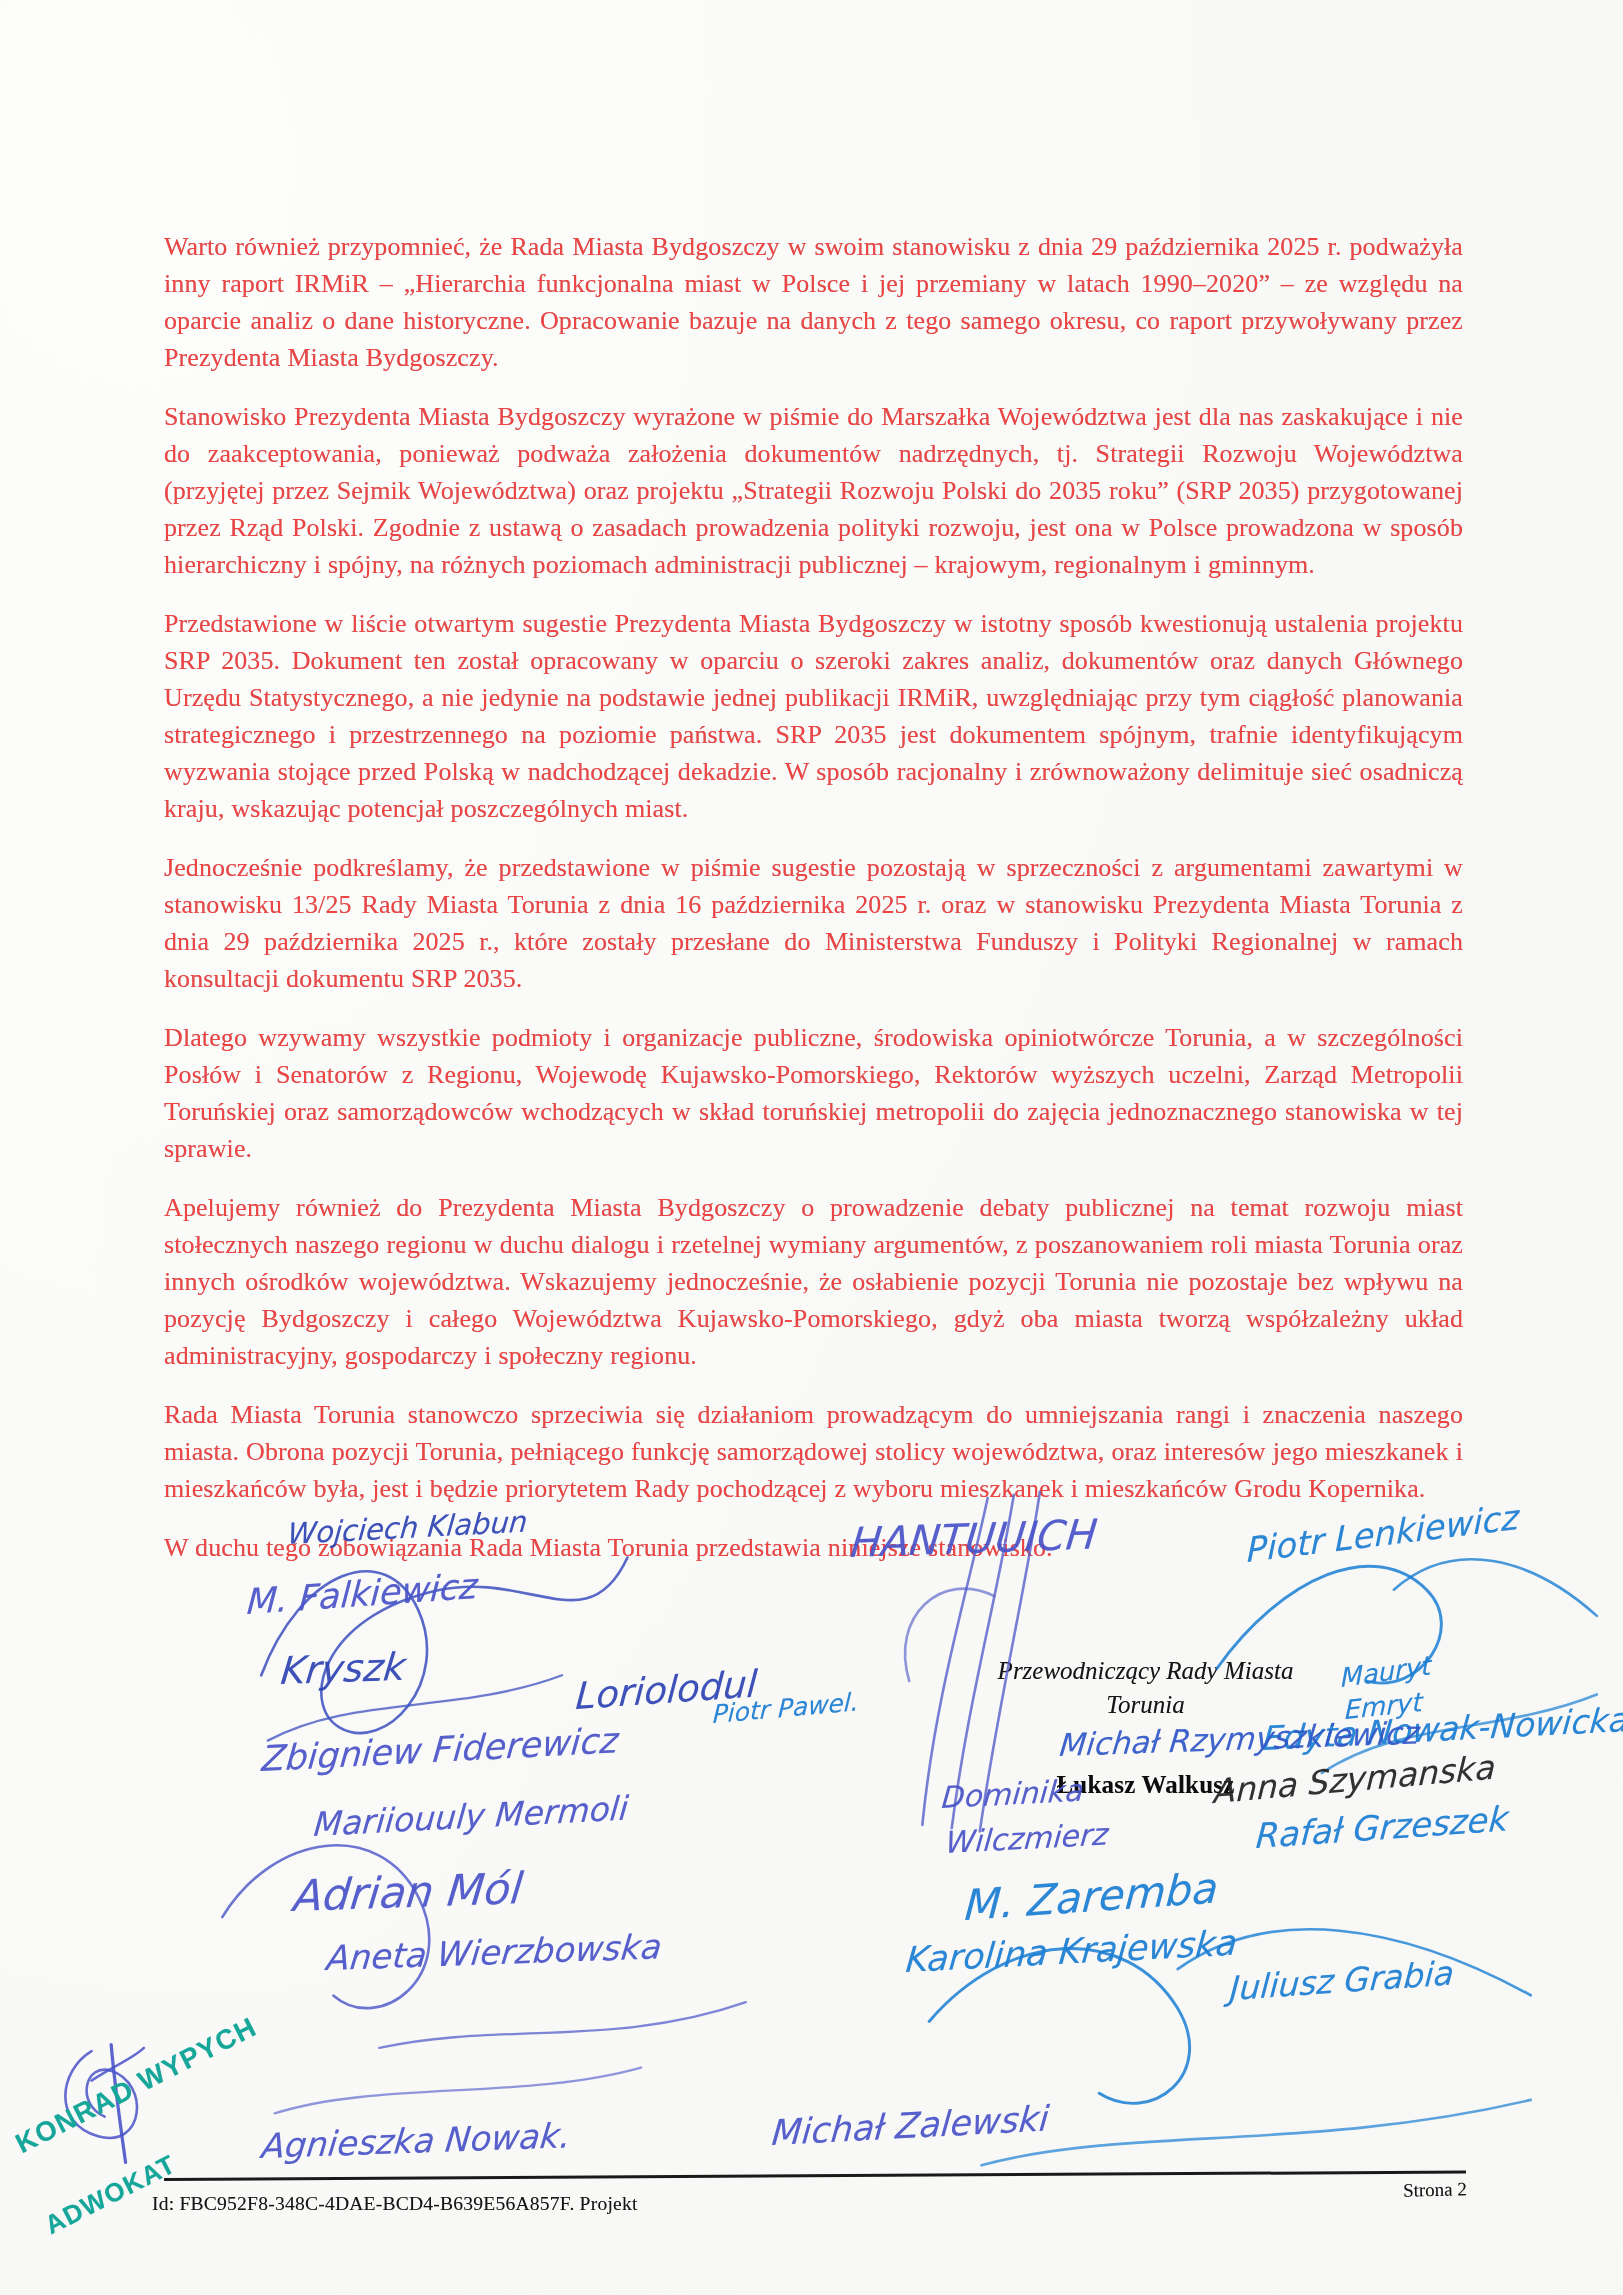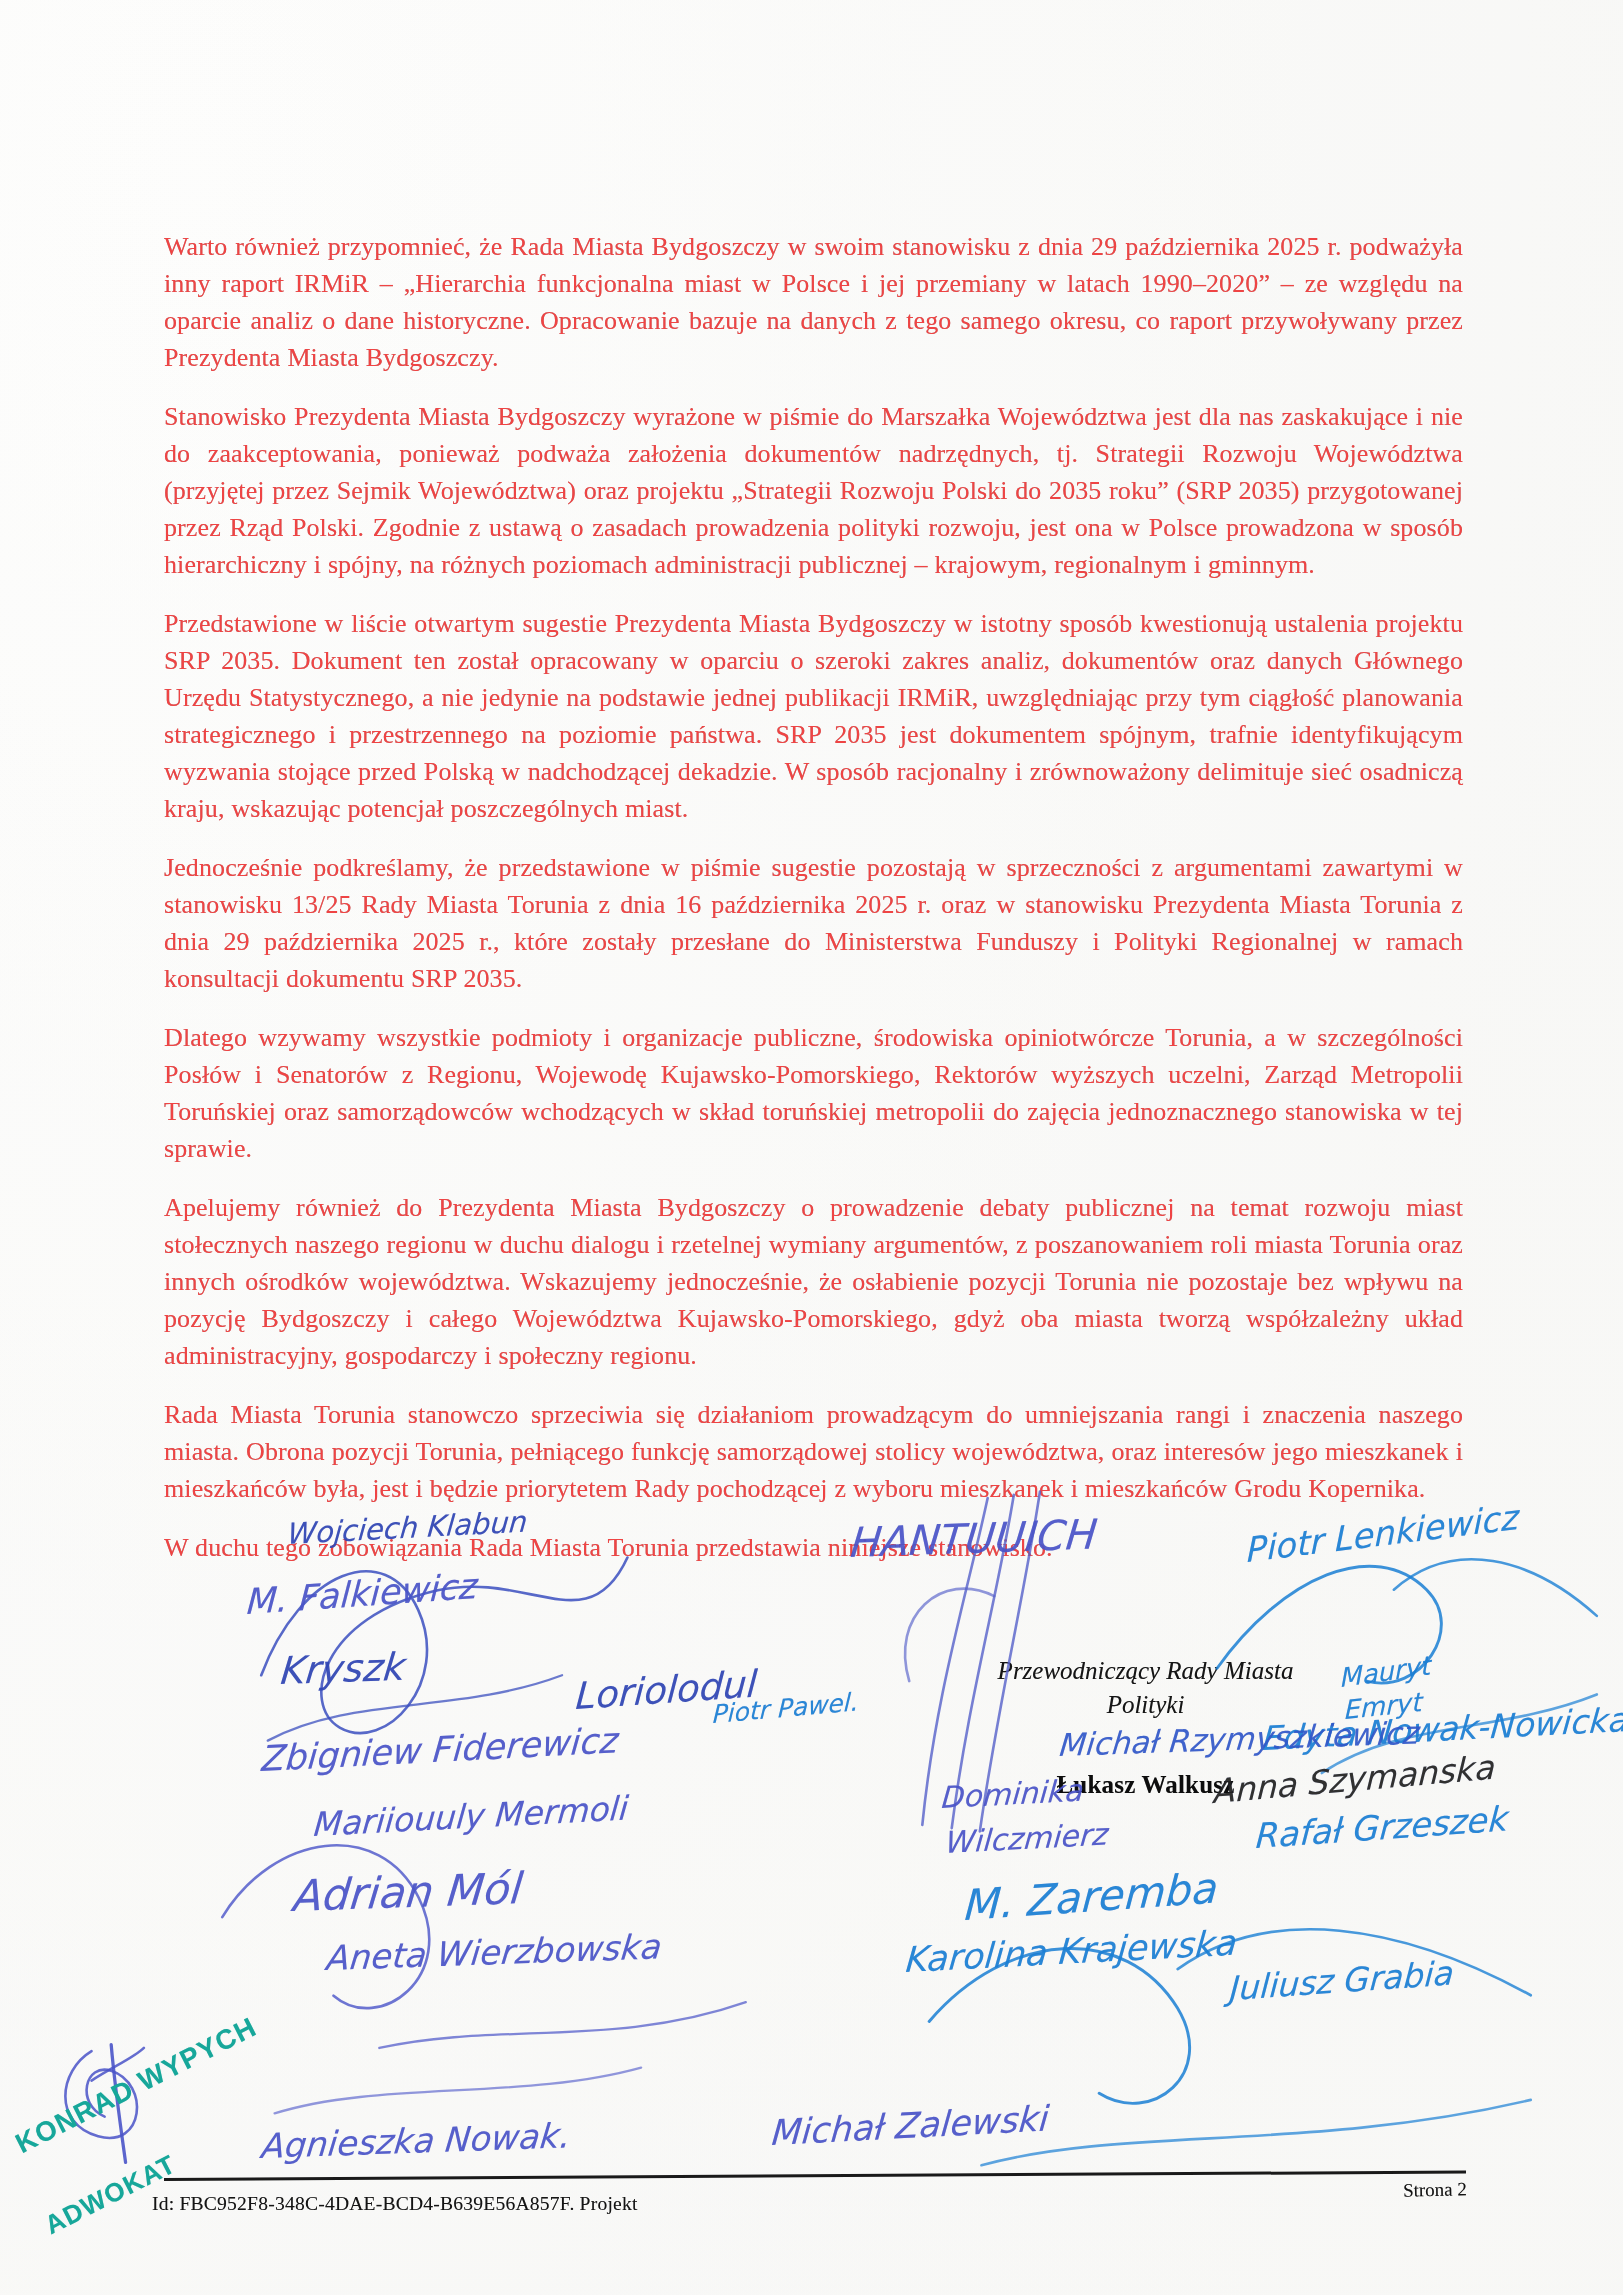--- a/index.html
+++ b/index.html
@@ -144,21 +144,21 @@
     <p class="para">Przedstawione w liście otwartym sugestie Prezydenta Miasta Bydgoszczy w istotny sposób kwestionują ustalenia projektu SRP 2035. Dokument ten został opracowany w oparciu o szeroki zakres analiz, dokumentów oraz danych Głównego Urzędu Statystycznego, a nie jedynie na podstawie jednej publikacji IRMiR, uwzględniając przy tym ciągłość planowania strategicznego i przestrzennego na poziomie państwa. SRP 2035 jest dokumentem spójnym, trafnie identyfikującym wyzwania stojące przed Polską w nadchodzącej dekadzie. W sposób racjonalny i zrównoważony delimituje sieć osadniczą kraju, wskazując potencjał poszczególnych miast.</p>
     <p class="para">Jednocześnie podkreślamy, że przedstawione w piśmie sugestie pozostają w sprzeczności z argumentami zawartymi w stanowisku 13/25 Rady Miasta Torunia z dnia 16 października 2025 r. oraz w stanowisku Prezydenta Miasta Torunia z dnia 29 października 2025 r., które zostały przesłane do Ministerstwa Funduszy i Polityki Regionalnej w ramach konsultacji dokumentu SRP 2035.</p>
     <p class="para">Dlatego wzywamy wszystkie podmioty i organizacje publiczne, środowiska opiniotwórcze Torunia, a w szczególności Posłów i Senatorów z Regionu, Wojewodę Kujawsko-Pomorskiego, Rektorów wyższych uczelni, Zarząd Metropolii Toruńskiej oraz samorządowców wchodzących w skład toruńskiej metropolii do zajęcia jednoznacznego stanowiska w tej sprawie.</p>
     <p class="para">Apelujemy również do Prezydenta Miasta Bydgoszczy o prowadzenie debaty publicznej na temat rozwoju miast stołecznych naszego regionu w duchu dialogu i rzetelnej wymiany argumentów, z poszanowaniem roli miasta Torunia oraz innych ośrodków województwa. Wskazujemy jednocześnie, że osłabienie pozycji Torunia nie pozostaje bez wpływu na pozycję Bydgoszczy i całego Województwa Kujawsko-Pomorskiego, gdyż oba miasta tworzą współzależny układ administracyjny, gospodarczy i społeczny regionu.</p>
     <p class="para">Rada Miasta Torunia stanowczo sprzeciwia się działaniom prowadzącym do umniejszania rangi i znaczenia naszego miasta. Obrona pozycji Torunia, pełniącego funkcję samorządowej stolicy województwa, oraz interesów jego mieszkanek i mieszkańców była, jest i będzie priorytetem Rady pochodzącej z wyboru mieszkanek i mieszkańców Grodu Kopernika.</p>
     <p class="para closing">W duchu tego zobowiązania Rada Miasta Torunia przedstawia niniejsze stanowisko.</p>
   </div>
 
   <div class="sig-block">
     <div class="sig-role">Przewodniczący Rady Miasta</div>
-    <div class="sig-role">Polityki</div>
+    <div class="sig-role">Torunia</div>
     <div class="sig-name">Łukasz Walkusz</div>
   </div>
 
   <div class="hand-layer" id="hand-layer">
     <svg class="flourish" style="left:222px;top:19.6px;" width="497" height="314" viewBox="0 0 760 480" fill="none">
       <path d="M60 300 C120 140, 250 90, 300 200 C350 310, 250 420, 180 380 C120 345, 150 210, 330 170 C470 140, 560 250, 620 120" stroke="#3b4fbf" stroke-width="4" opacity=".85" fill="none" stroke-linecap="round"></path>
       <path d="M70 400 C200 330, 360 360, 520 300" stroke="#3b4fbf" stroke-width="3.5" opacity=".75" fill="none" stroke-linecap="round"></path>
     </svg>
 
     <svg class="flourish" style="left:772px;top:26px;" width="366" height="366" viewBox="0 0 560 560" fill="none">

